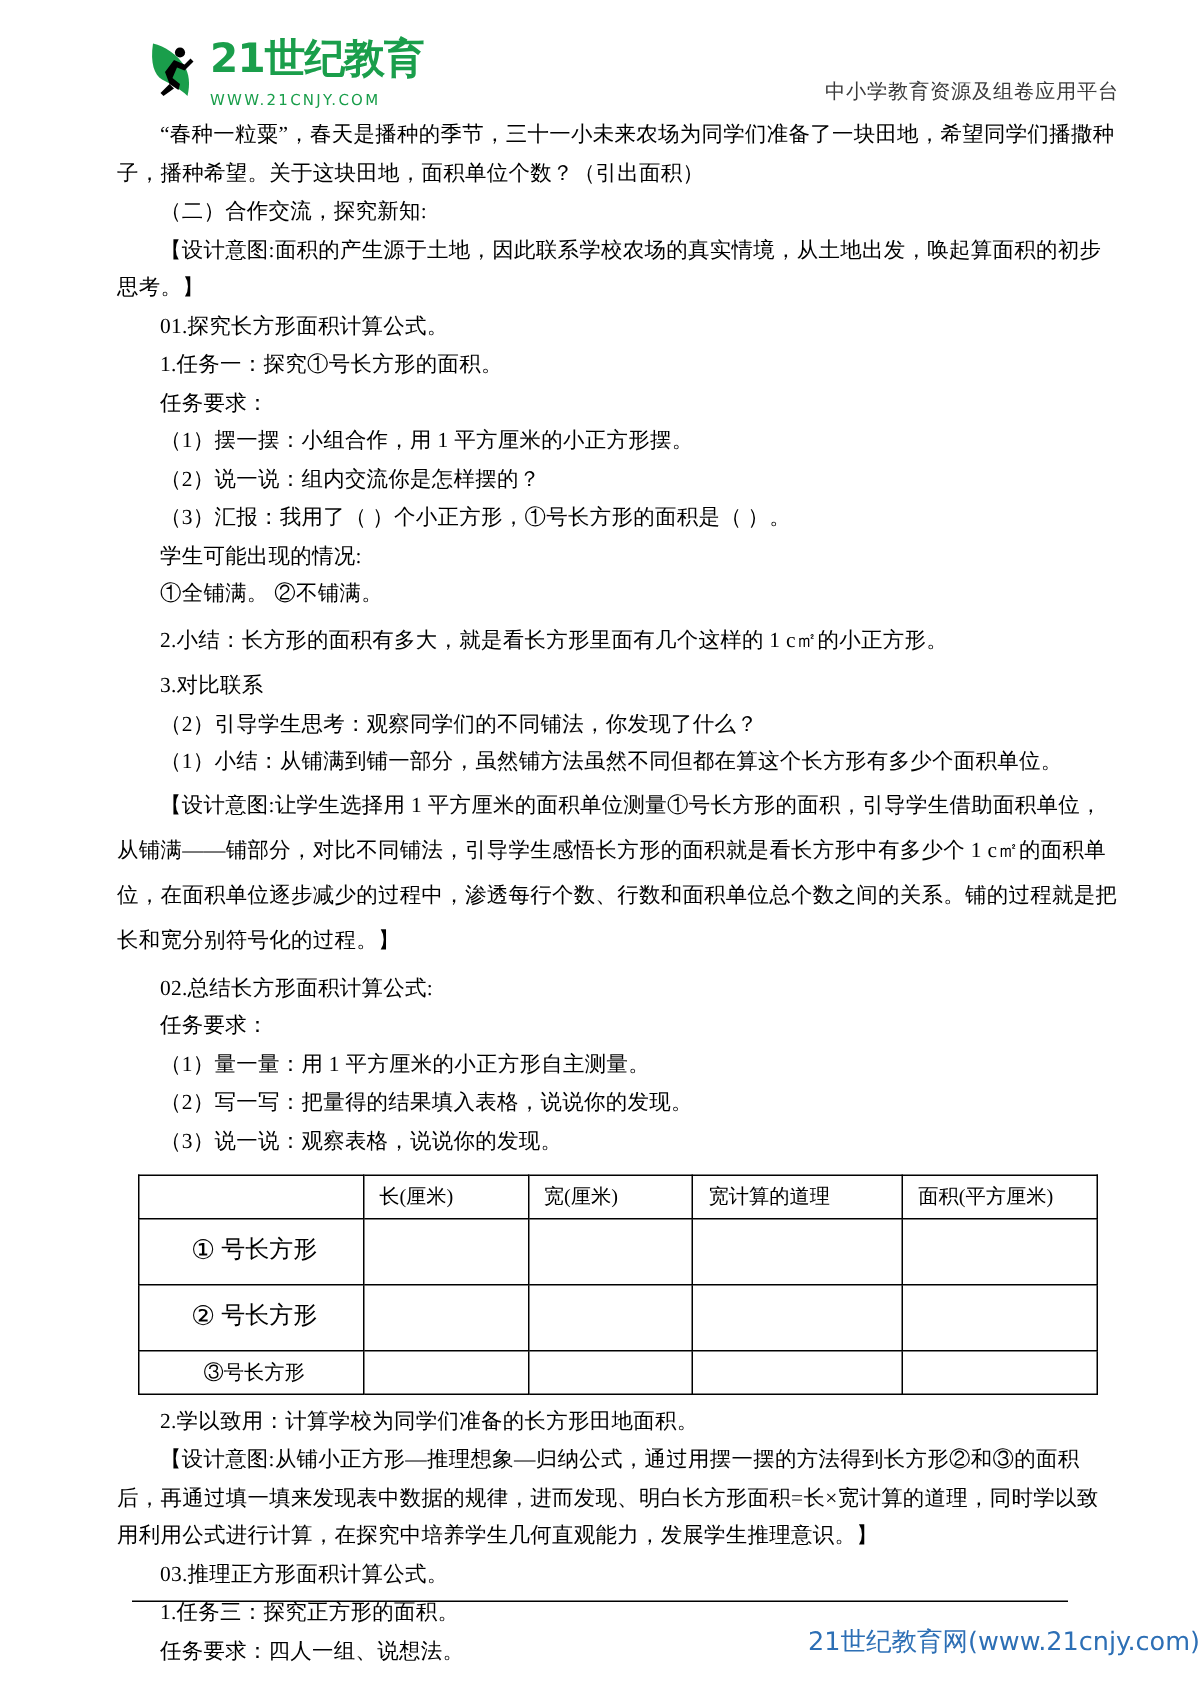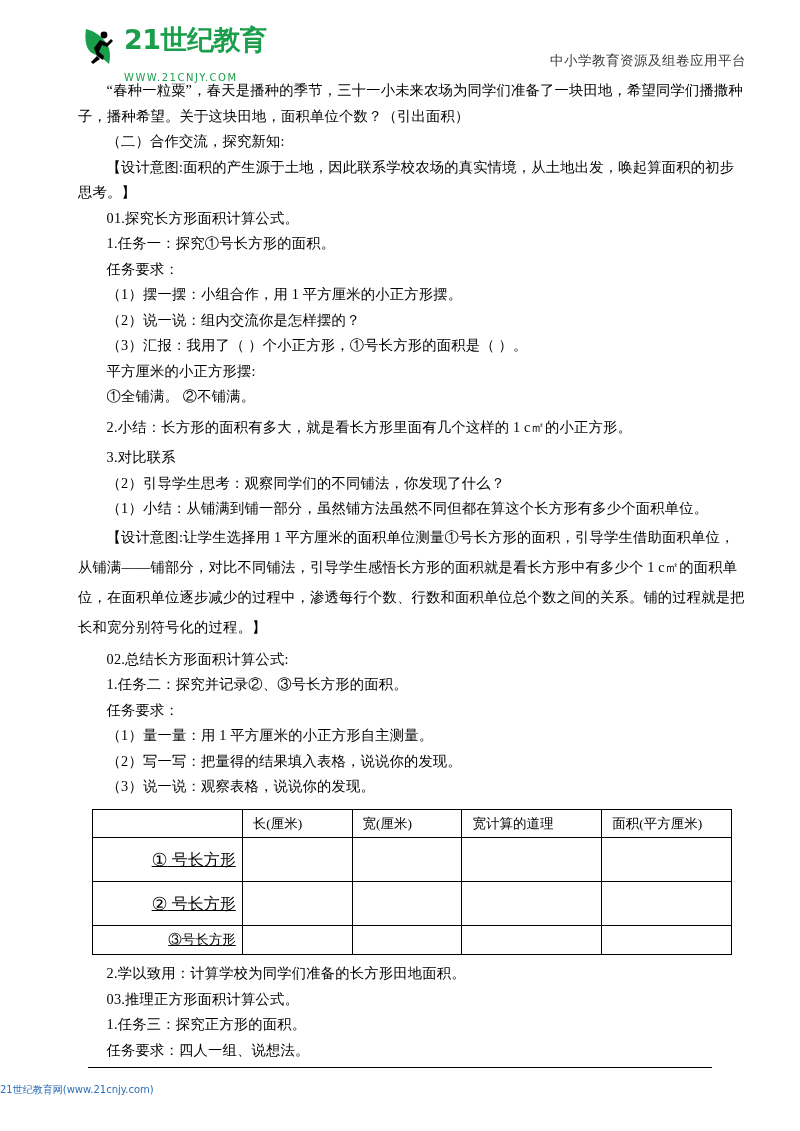--- a/index.html
+++ b/index.html
@@ -23,21 +23,21 @@
   }
 
   
   .header {
     position: relative;
     height: 78px;
     padding: 22px 54px 0 78px;
   }
   .logo-wrap {
     position: absolute;
-    left: 80px;
+    left: 96px;
     top: 26px;
     display: flex;
     align-items: flex-start;
     justify-content: flex-end;
   }
   .logo-mark {
     width: 40px;
     height: 42px;
     position: relative;
     margin-right: 4px;
@@ -53,21 +53,21 @@
     font-size: 27px;
     letter-spacing: -0.5px;
     color: #1a9e4b;
     line-height: 1;
   }
   .logo-sub {
     font-family: "DejaVu Sans", sans-serif;
     font-size: 10px;
     color: #1a9e4b;
     letter-spacing: 1.5px;
-    margin-top: 19px;
+    margin-top: 9px;
   }
   .header-slogan {
     position: absolute;
     right: 54px;
     top: 52px;
     font-size: 13.5px;
     font-family: "DejaVu Sans", sans-serif;
     color: #3a3a3a;
     letter-spacing: 0.5px;
   }
@@ -102,25 +102,24 @@
     padding: 3px 6px;
     vertical-align: middle;
     height: 26px;
   }
   table.grid td.hdr {
     text-align: left;
     padding-left: 10px;
     height: 28px;
   }
   table.grid td.rowlabel {
-    text-align: right;
+    text-align: center;
     padding-left: 10px;
     height: 44px;
     font-size: 16px;
-    text-decoration: underline;
   }
   table.grid td.rowlabel.small {
     height: 26px;
     font-size: 13.5px;
   }
   .circnum {
     font-size: 18px;
     line-height: 1;
     vertical-align: -1px;
   }
@@ -142,22 +141,22 @@
     position: absolute;
     left: 88px;
     right: 88px;
     top: 10px;
     border-top: 1px solid #000000;
   }
   .footer-text {
     position: absolute;
     left: 0; right: 0;
     top: 26px;
-    text-align: left;
-    font-size: 10px;
+    text-align: right;
+    font-size: 17px;
     color: #2d6fb5;
     font-family: "DejaVu Sans", sans-serif;
   }
 </style>
 </head>
 <body>
 
 <div class="page">
 
   <div class="header">
@@ -182,32 +181,31 @@
 
     <p class="para">“春种一粒粟”，春天是播种的季节，三十一小未来农场为同学们准备了一块田地，希望同学们播撒种子，播种希望。关于这块田地，面积单位个数？（引出面积）</p>
     <p class="para">（二）合作交流，探究新知:</p>
     <p class="para">【设计意图:面积的产生源于土地，因此联系学校农场的真实情境，从土地出发，唤起算面积的初步思考。】</p>
     <p class="para">01.探究长方形面积计算公式。</p>
     <p class="para">1.任务一：探究①号长方形的面积。</p>
     <p class="para">任务要求：</p>
     <p class="para">（1）摆一摆：小组合作，用 1 平方厘米的小正方形摆。</p>
     <p class="para">（2）说一说：组内交流你是怎样摆的？</p>
     <p class="para">（3）汇报：我用了（    ）个小正方形，①号长方形的面积是（    ）。</p>
-    <p class="para">平方厘米的小正方形摆:</p>
+    <p class="para">学生可能出现的情况:</p>
     <p class="para">①全铺满。    ②不铺满。</p>
     <div class="spacer-sm"></div>
     <p class="para">2.小结：长方形的面积有多大，就是看长方形里面有几个这样的 1 c㎡的小正方形。</p>
     <div class="spacer-sm"></div>
     <p class="para">3.对比联系</p>
     <p class="para">（2）引导学生思考：观察同学们的不同铺法，你发现了什么？</p>
     <p class="para">（1）小结：从铺满到铺一部分，虽然铺方法虽然不同但都在算这个长方形有多少个面积单位。</p>
     <p class="para loose">【设计意图:让学生选择用 1 平方厘米的面积单位测量①号长方形的面积，引导学生借助面积单位，从铺满——铺部分，对比不同铺法，引导学生感悟长方形的面积就是看长方形中有多少个 1 c㎡的面积单位，在面积单位逐步减少的过程中，渗透每行个数、行数和面积单位总个数之间的关系。铺的过程就是把长和宽分别符号化的过程。】</p>
     <div class="spacer-sm"></div>
     <p class="para">02.总结长方形面积计算公式:</p>
-    <p class="para">1.任务二：探究并记录②、③号长方形的面积。</p>
     <p class="para">任务要求：</p>
     <p class="para">（1）量一量：用 1 平方厘米的小正方形自主测量。</p>
     <p class="para">（2）写一写：把量得的结果填入表格，说说你的发现。</p>
     <p class="para">（3）说一说：观察表格，说说你的发现。</p>
 
     <div class="tbl-wrap">
       <table class="grid">
         <tbody>
           <tr>
             <td class="hdr col-a"></td>
@@ -235,20 +233,21 @@
             <td class="col-b"></td>
             <td class="col-c"></td>
             <td class="col-d"></td>
             <td class="col-e"></td>
           </tr>
         </tbody>
       </table>
     </div>
 
     <p class="para">2.学以致用：计算学校为同学们准备的长方形田地面积。</p>
+    <p class="para">【设计意图:从铺小正方形—推理想象—归纳公式，通过用摆一摆的方法得到长方形②和③的面积后，再通过填一填来发现表中数据的规律，进而发现、明白长方形面积=长×宽计算的道理，同时学以致用利用公式进行计算，在探究中培养学生几何直观能力，发展学生推理意识。】</p>
     <p class="para">03.推理正方形面积计算公式。</p>
     <p class="para">1.任务三：探究正方形的面积。</p>
     <p class="para">任务要求：四人一组、说想法。</p>
 
   </div>
 
   <div class="footer">
     <div class="footer-rule"></div>
     <div class="footer-text">21世纪教育网(www.21cnjy.com)</div>
   </div>

